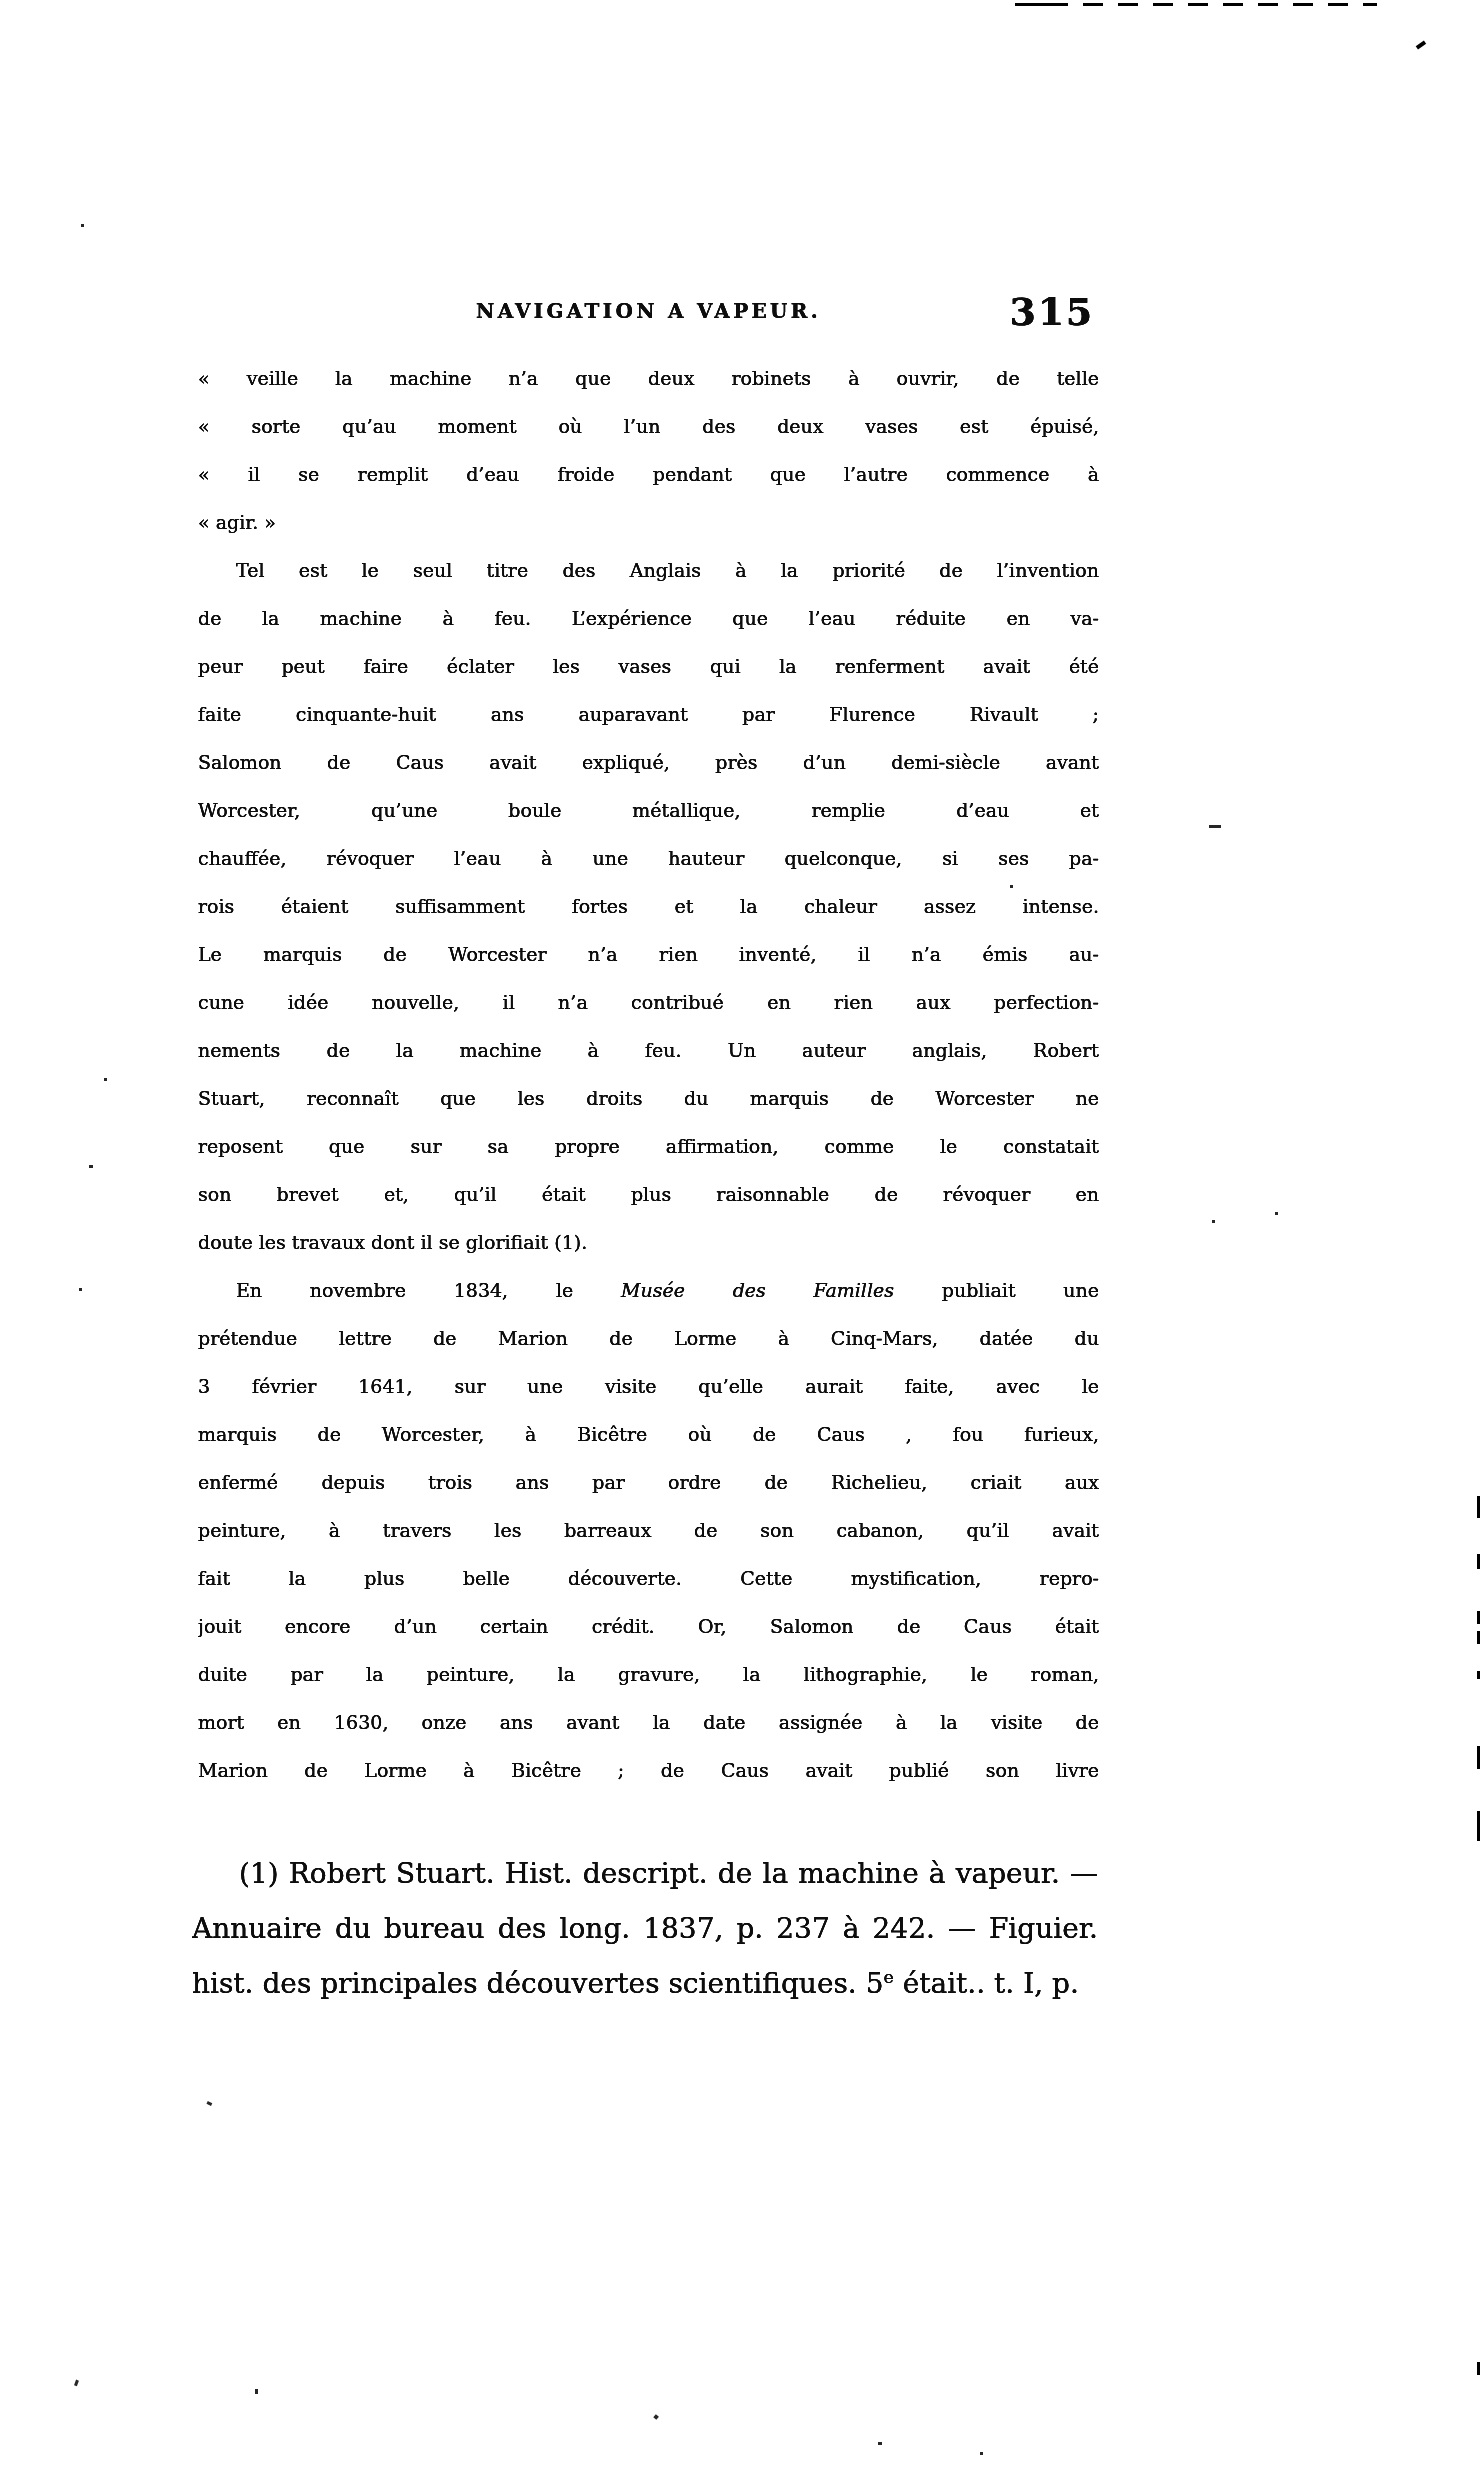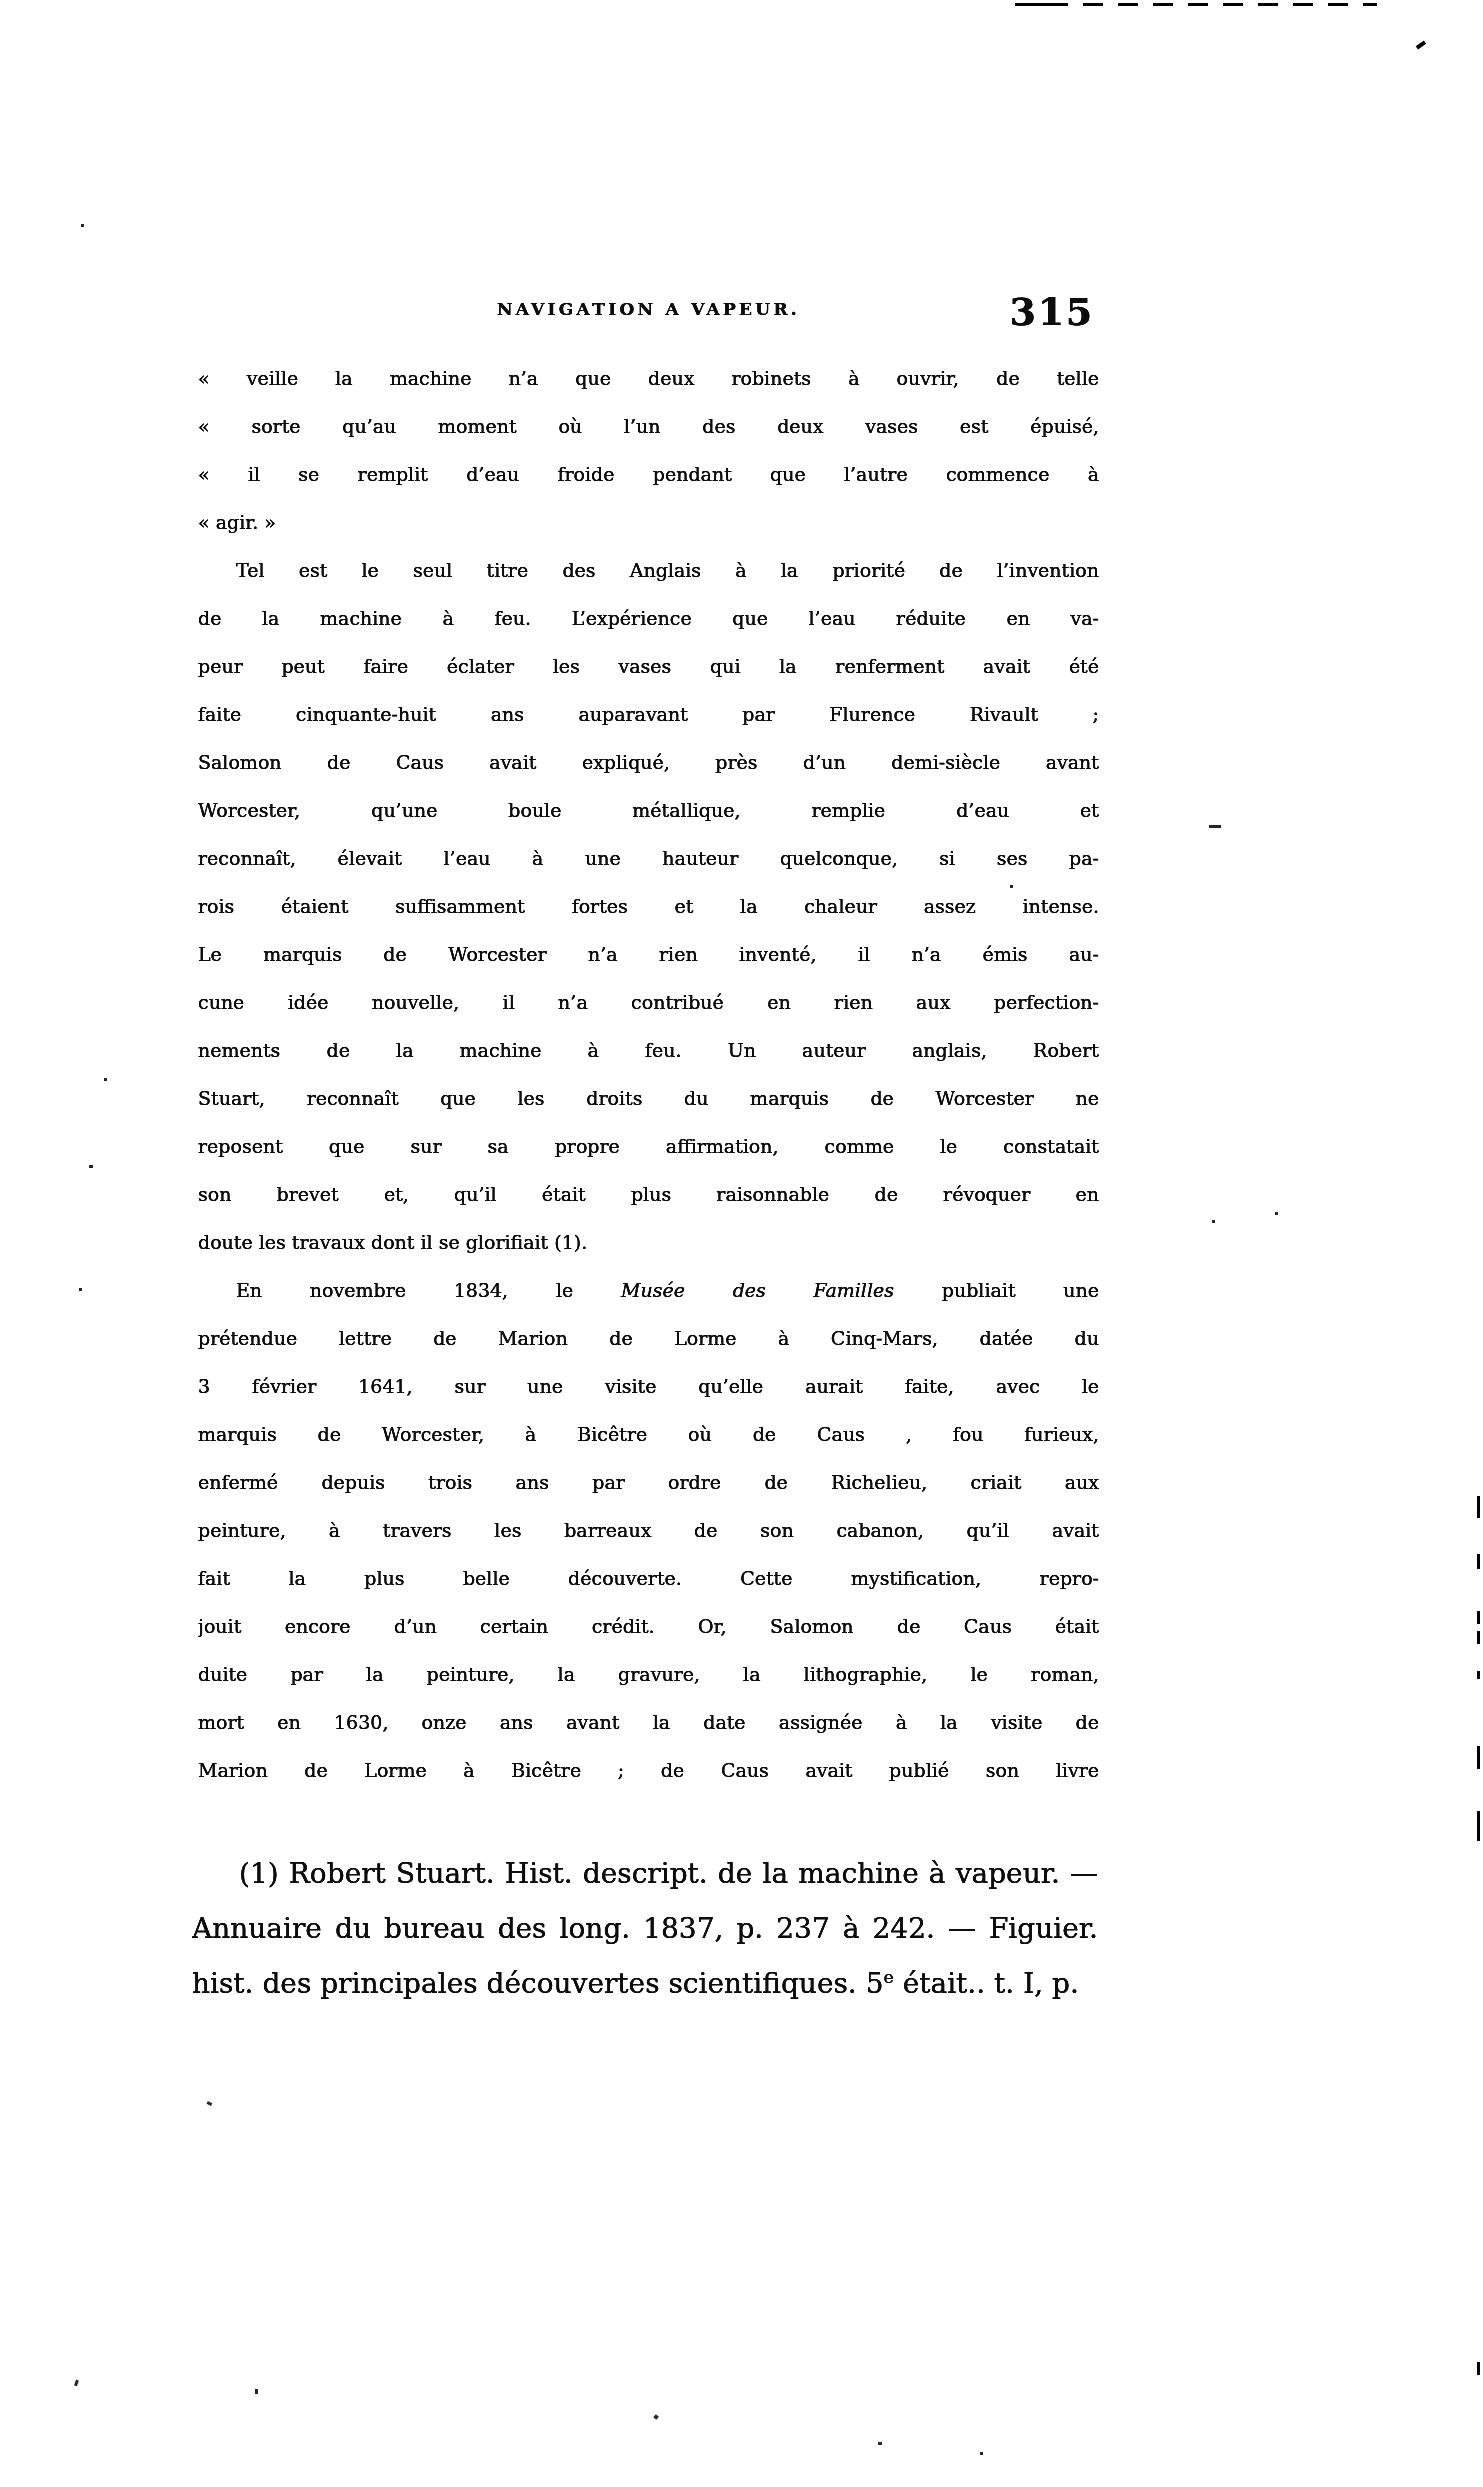--- a/index.html
+++ b/index.html
@@ -12,21 +12,21 @@
     overflow:hidden;
   }
   
   .inked { text-shadow: 0 0 0.5px currentColor, 0 0 0.5px currentColor; }
 
   .header {
     position:absolute; left:198px; top:292px; width:901px; height:50px;
   }
   .running-title {
     text-align:center;
-    font-size:17px; font-weight:bold; letter-spacing:3.3px;
+    font-size:20px; font-weight:bold; letter-spacing:3.3px;
     padding-top:6.7px;
   }
   .page-number {
     position:absolute; right:5px; top:-3.3px;
     font-size:38px; font-weight:bold; letter-spacing:1.7px;
   }
 
   .body-block {
     position:absolute; left:198px; top:354px; width:901px;
     font-size:19px;
@@ -75,21 +75,21 @@
       <div class="line j"><span>« veille la machine n’a que deux robinets à ouvrir, de telle</span></div>
       <div class="line j"><span>« sorte qu’au moment où l’un des deux vases est épuisé,</span></div>
       <div class="line j"><span>« il se remplit d’eau froide pendant que l’autre commence à</span></div>
       <div class="line"><span>« agir. »</span></div>
       <div class="line j ind"><span>Tel est le seul titre des Anglais à la priorité de l’invention</span></div>
       <div class="line j"><span>de la machine à feu. L’expérience que l’eau réduite en va-</span></div>
       <div class="line j"><span>peur peut faire éclater les vases qui la renferment avait été</span></div>
       <div class="line j"><span>faite cinquante-huit ans auparavant par Flurence Rivault ;</span></div>
       <div class="line j"><span>Salomon de Caus avait expliqué, près d’un demi-siècle avant</span></div>
       <div class="line j"><span>Worcester, qu’une boule métallique, remplie d’eau et</span></div>
-      <div class="line j"><span>reconnaît, élevait l’eau à une hauteur quelconque, si ses pa-</span></div>
+      <div class="line j"><span>chauffée, révoquer l’eau à une hauteur quelconque, si ses pa-</span></div>
       <div class="line j"><span>rois étaient suffisamment fortes et la chaleur assez intense.</span></div>
       <div class="line j"><span>Le marquis de Worcester n’a rien inventé, il n’a émis au-</span></div>
       <div class="line j"><span>cune idée nouvelle, il n’a contribué en rien aux perfection-</span></div>
       <div class="line j"><span>nements de la machine à feu. Un auteur anglais, Robert</span></div>
       <div class="line j"><span>Stuart, reconnaît que les droits du marquis de Worcester ne</span></div>
       <div class="line j"><span>reposent que sur sa propre affirmation, comme le constatait</span></div>
       <div class="line j"><span>son brevet et, qu’il était plus raisonnable de révoquer en</span></div>
       <div class="line"><span>doute les travaux dont il se glorifiait (1).</span></div>
       <div class="line j ind"><span>En novembre 1834, le </span><span class="i">Musée des Familles</span><span> publiait une</span></div>
       <div class="line j"><span>prétendue lettre de Marion de Lorme à Cinq-Mars, datée du</span></div>

